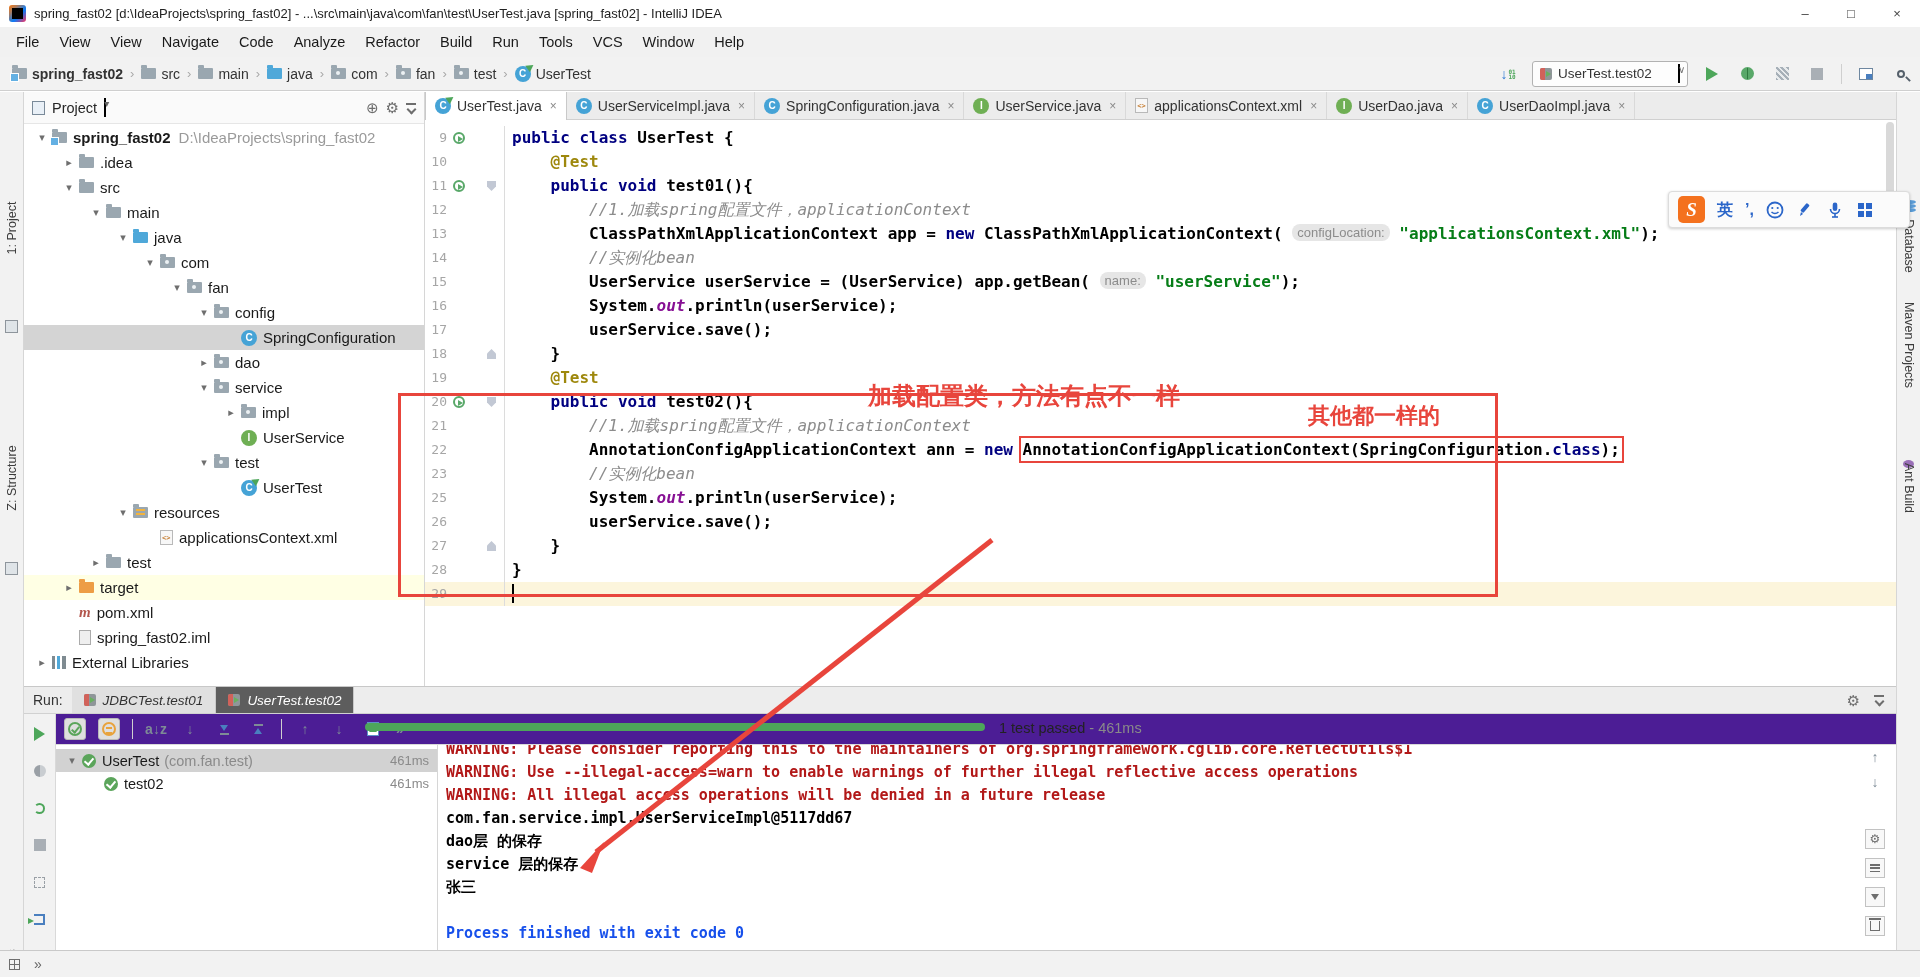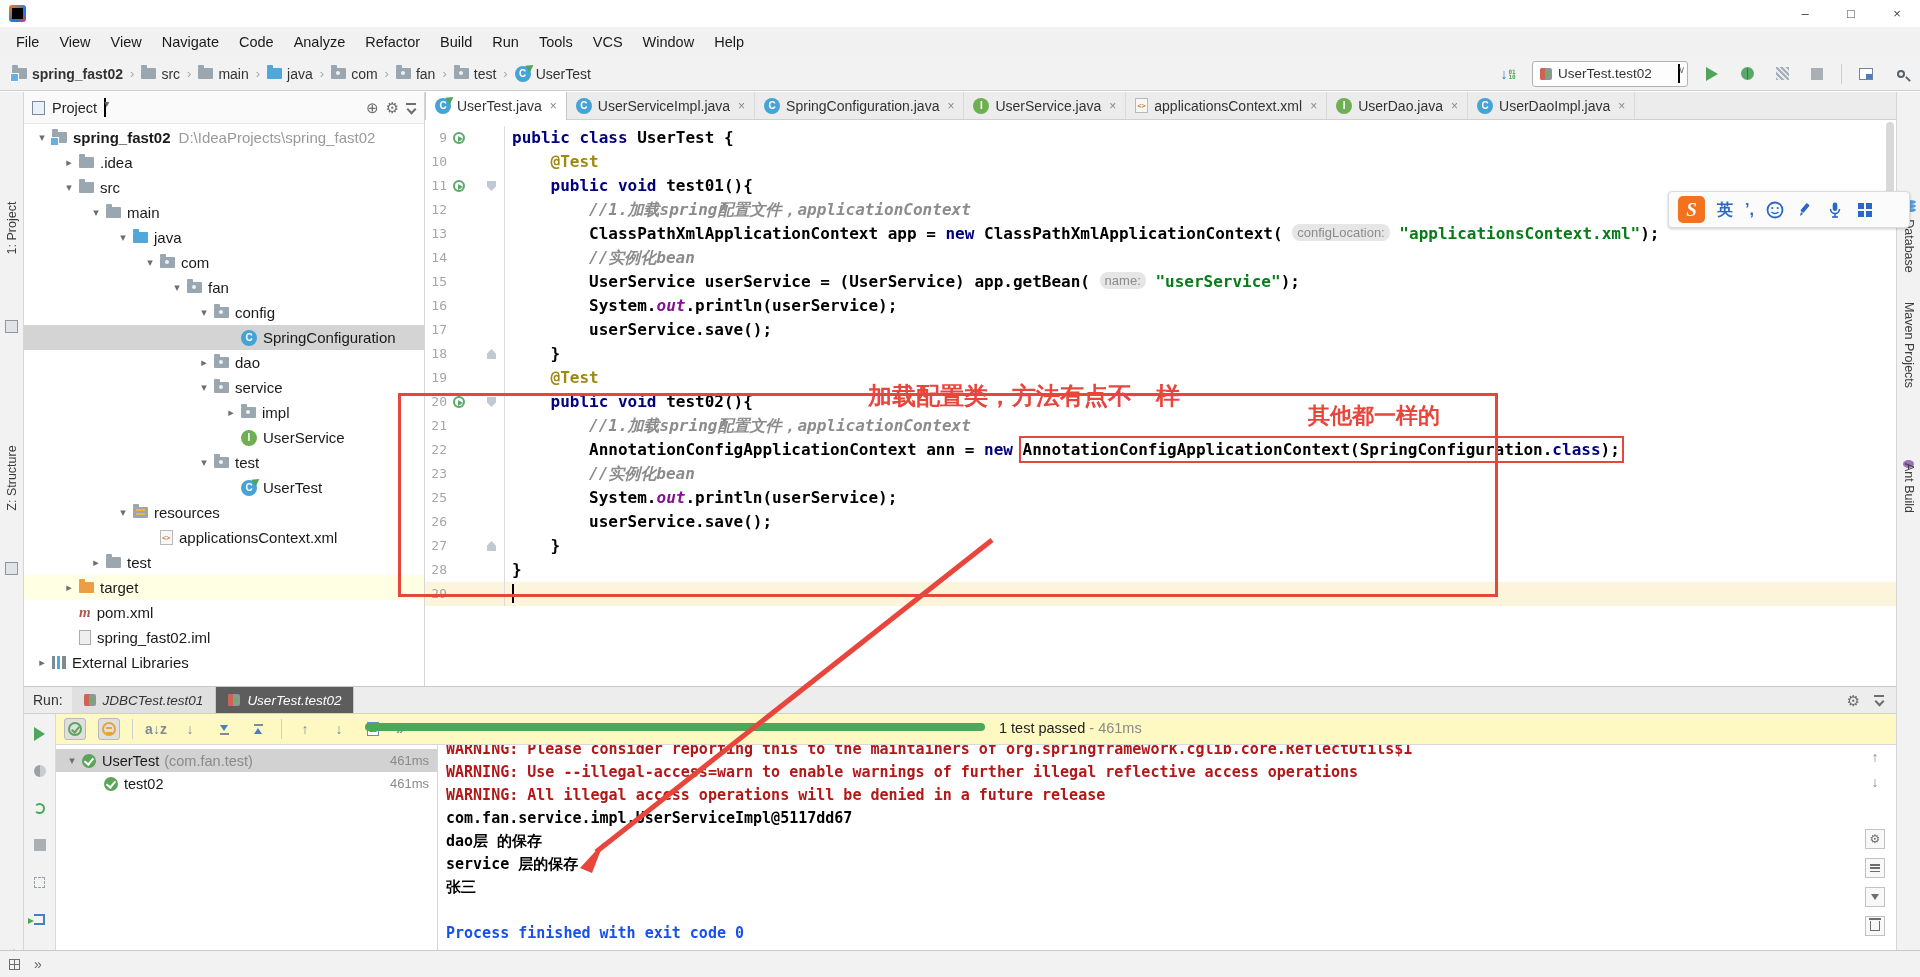--- a/index.html
+++ b/index.html
@@ -137,21 +137,21 @@
   #code-area{position:absolute;left:0;top:28px;width:1471px;height:566px;overflow:hidden;background:#fff;}
   #code-lines{padding-top:6px;}
   .cline{height:24px;display:flex;align-items:center;}
   .cline.cur{background:#FCF5DC;}
   .lnum{width:22px;flex:none;text-align:right;font:13px/24px "DejaVu Sans Mono",monospace;color:#A6A6A6;}
   .lrun{width:24px;flex:none;display:flex;justify-content:center;}
   .lfold{width:34px;flex:none;display:flex;justify-content:flex-end;padding-right:8px;box-sizing:border-box;border-right:1px solid #DCDCDC;align-self:stretch;align-items:center;}
   .ltext{white-space:pre;padding-left:7px;font:600 16px/24px "DejaVu Sans Mono",monospace;color:#000;}
   .tk-k{color:#000080;}
   .tk-s{color:#067D17;}
-  .tk-c{color:#8C8C8C;font-style:italic;font-weight:700;}
+  .tk-c{color:#8C8C8C;font-style:italic;font-weight:400;}
   .tk-a{color:#9E880D;}
   .tk-f{color:#871094;font-style:italic;}
   .tk-h{display:inline-block;background:#E6E6E6;color:#8C8C8C;font:500 13px/17px "Liberation Sans",sans-serif;
         border-radius:8px;padding:0 5px;vertical-align:2px;}
   .redbox{outline:2.5px solid #E8453C;outline-offset:2px;}
   .caret{display:inline-block;width:2px;height:19px;background:#000;vertical-align:-4px;}
   #editor-scrollbar{position:absolute;right:1px;top:30px;width:11px;height:560px;}
   #editor-scrollbar .thumb{position:absolute;top:0;left:2px;width:8px;height:90px;background:#D9D9D9;border-radius:4px;}
 
   
@@ -172,21 +172,21 @@
 
   
   #run-panel{left:24px;top:686px;width:1872px;height:264px;background:#fff;border-top:1px solid #C8C8C8;box-sizing:border-box;}
   #run-tabstrip{height:27px;background:#EDEDED;border-bottom:1px solid #D1D1D1;display:flex;align-items:stretch;box-sizing:border-box;}
   #run-label{font-size:14px;color:#333;display:flex;align-items:center;padding:0 9px;}
   .rtab{display:flex;align-items:center;gap:7px;padding:0 12px;font-size:13.5px;color:#333;background:#E0E0E0;border-right:1px solid #C9C9C9;}
   .rtab.active{background:#5D5D5D;color:#fff;}
   #run-tab-right{margin-left:auto;display:flex;align-items:center;gap:14px;padding-right:12px;}
   #run-left-col{position:absolute;left:0;top:27px;width:32px;bottom:0;background:#F2F2F2;border-right:1px solid #D9D9D9;
      display:flex;flex-direction:column;align-items:center;gap:15px;padding-top:9px;box-sizing:border-box;}
-  #test-toolbar{position:absolute;left:32px;top:27px;right:0;height:31px;background:#fef9c3;border-bottom:1px solid #D9D9D9;
+  #test-toolbar{position:absolute;left:32px;top:27px;right:0;height:31px;background:#4c1d95;border-bottom:1px solid #D9D9D9;
      display:flex;align-items:center;gap:12px;padding-left:8px;box-sizing:border-box;}
   .tbtn{display:flex;align-items:center;justify-content:center;width:22px;height:22px;}
   .tbtn.pressed{background:#DFDFDF;border:1px solid #B9B9B9;border-radius:3px;box-sizing:border-box;}
   .garr{color:#7E8B96;font-size:14px;font-weight:700;}
   #progress{position:absolute;left:341px;top:36px;width:620px;height:8px;background:#4DA65A;border-radius:4px;z-index:5;}
   #run-status{position:absolute;left:975px;top:33px;font-size:14.5px;z-index:5;}
   #run-status .t{color:#222;}
   #run-status .ms{color:#8A8A8A;}
   #test-tree{position:absolute;left:32px;top:58px;width:381px;bottom:0;background:#fff;padding-top:4px;box-sizing:border-box;}
   .trrow{height:23px;display:flex;align-items:center;font-size:14.5px;padding-left:6px;position:relative;}
@@ -211,20 +211,21 @@
      box-sizing:border-box;display:flex;align-items:center;gap:14px;padding-left:9px;}
   #status-more{color:#666;font-size:14px;}
 </style>
 </head>
 <body>
 
 <div id="app">
 
   <div id="titlebar" class="abs">
     <span id="idea-logo"></span>
+    <span id="title-text">spring_fast02 [d:\IdeaProjects\spring_fast02] - ...\src\main\java\com\fan\test\UserTest.java [spring_fast02] - IntelliJ IDEA</span>
     <div id="win-controls">
         <span class="winbtn">–</span>
         <span class="winbtn">□</span>
         <span class="winbtn">×</span>
       </div>
   </div>
 
   <nav id="menubar" class="abs">
       <span class="menu-item">File</span>
       <span class="menu-item">View</span>

